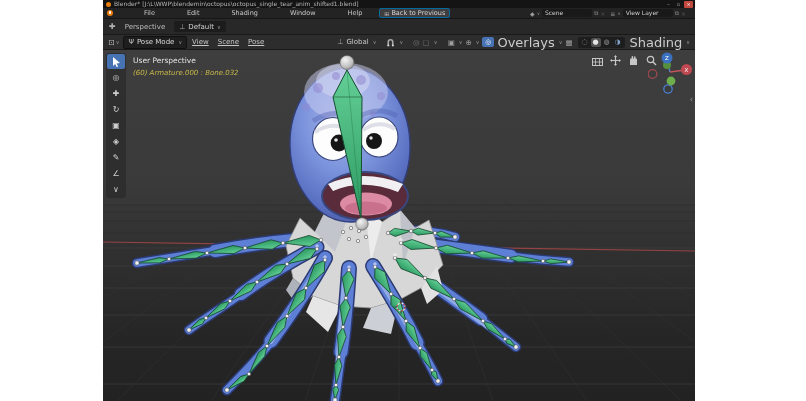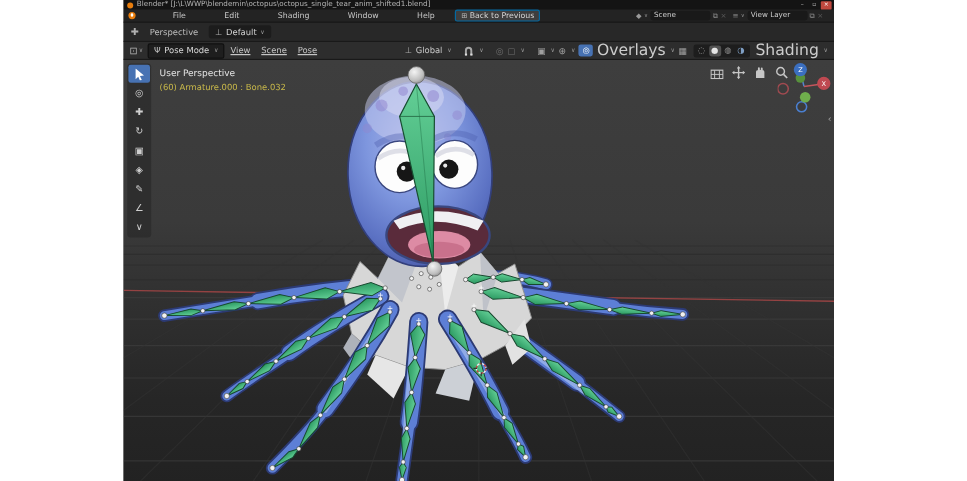--- a/index.html
+++ b/index.html
@@ -65,21 +65,21 @@
                  padding:0 2px;gap:1px;margin:0 2px;}
   .shade-btn{width:10px;height:9px;font-size:7px;line-height:9px;text-align:center;color:#9a9a9a;border-radius:2px;}
   .shade-btn.active{background:#525252;color:#e6e6e6;}
   .shade-btn.rendered{color:#7f9fc4;}
 
   
   .vp{position:relative;height:354px;overflow:hidden;
       background:linear-gradient(#3e3e3e 0%,#3a3a3a 38%,#313131 55%,#262626 80%,#222222 100%);}
   .scene{position:absolute;left:0;top:0;}
   .overlay-view{position:absolute;left:30px;top:6px;font-size:7.5px;color:#e3e3e3;}
-  .overlay-active{position:absolute;left:30px;top:19px;font-size:7px;color:#c9b94a;}
+  .overlay-active{position:absolute;left:30px;top:19px;font-size:7px;color:#c9b94a;font-style:italic;}
 
   .tools-col{position:absolute;left:3px;top:3px;width:18px;background:rgba(41,41,41,.72);
              border-radius:3px;padding:1px;display:flex;flex-direction:column;gap:1px;}
   .tool-btn{height:15px;border-radius:2px;display:flex;align-items:center;justify-content:center;
             color:#cfcfcf;font-size:8px;}
   .tool-btn.active{background:var(--accent-blue,#4772b3);}
   .tool-btn svg{display:block;}
 
   .nav-icons{position:absolute;right:38px;top:5px;display:flex;gap:6px;}
   .nav-icon{width:12px;height:11px;display:flex;align-items:center;justify-content:center;}

